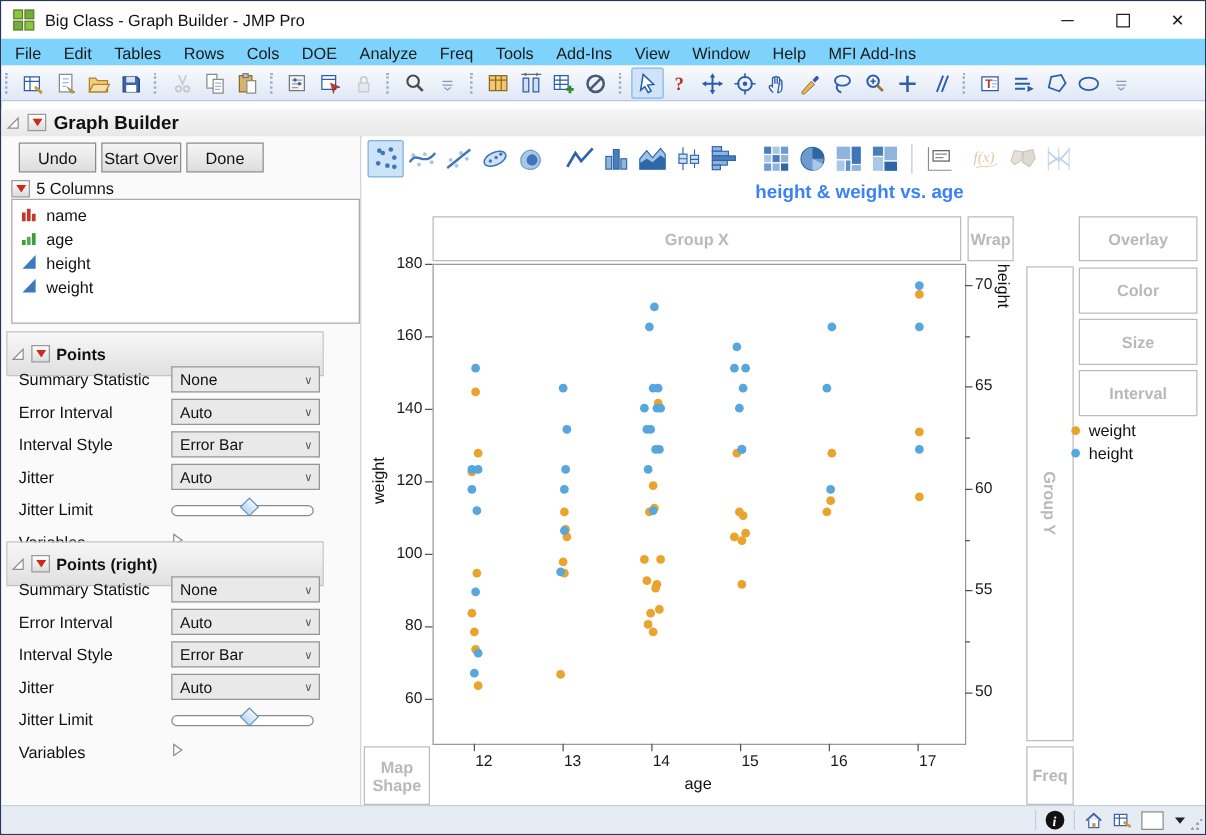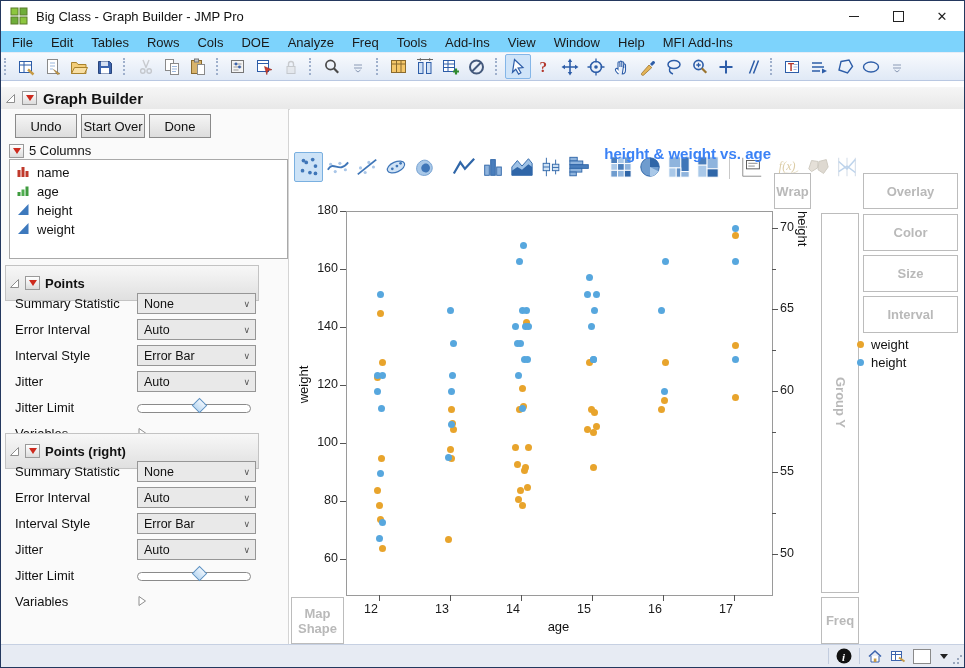--- a/index.html
+++ b/index.html
@@ -52,39 +52,39 @@
   .select{position:absolute;left:136px;top:0;width:119px;height:21px;background:#e9e9e9;
     border:1px solid #969696;box-sizing:border-box;font-size:12.5px;color:#111;display:flex;
     align-items:center;padding-left:6px;}
   .select .chev{margin-left:auto;padding-right:5px;color:#555;font-size:9px;}
   .slider-track{position:absolute;left:136px;top:7px;width:114px;height:9px;background:#fff;
     border:1px solid #8a8a8a;border-radius:5px;box-sizing:border-box;}
   .slider-thumb{position:absolute;top:3px;width:11px;height:11px;transform:rotate(45deg);
     background:linear-gradient(#eef5fc,#bcd9f2);border:1px solid #5f93c4;box-sizing:border-box;}
   
   #graph-region{position:absolute;top:108px;left:289px;right:0;bottom:22px;background:#fff;}
-  #palette{position:absolute;left:4px;top:3px;height:30px;display:flex;align-items:center;margin-top:40px;}
+  #palette{position:absolute;left:4px;top:3px;height:30px;display:flex;align-items:center;}
   .pal-icon{width:27px;height:28px;display:flex;align-items:center;justify-content:center;
     border:1px solid transparent;border-radius:2px;}
   .pal-icon.selected{background:#cde3f7;border:1px solid #7ab0e0;}
   .pal-icon.disabled{opacity:.5;}
   .pal-div{width:1px;height:24px;background:#c9c9c9;margin:0 7px;}
   #graph-title{position:absolute;left:56px;top:36px;width:425px;text-align:right;
     font-size:15px;font-weight:bold;color:#3b82f6;}
   .zone{position:absolute;border:1px solid #bcbcbc;background:#fff;color:#b9b9b9;font-weight:bold;
     font-size:13px;display:flex;align-items:center;justify-content:center;text-align:center;
     box-sizing:border-box;line-height:15px;}
   .zone.vertical{writing-mode:vertical-rl;}
   #plot-area{position:absolute;left:56px;top:102px;width:425px;height:383px;
     border:1px solid #9a9a9a;box-sizing:content-box;background:#fff;}
   .dot{position:absolute;width:7px;height:7px;border-radius:50%;}
   .ytick-label{position:absolute;width:30px;text-align:right;font-size:12.5px;color:#1a1a1a;}
   .ytick-mark{position:absolute;height:1px;background:#555;}
   .xtick-mark{position:absolute;width:1px;height:6px;background:#555;top:486px;}
-  .xtick-label{position:absolute;top:493px;width:30px;text-align:left;font-size:12.5px;color:#1a1a1a;}
+  .xtick-label{position:absolute;top:493px;width:30px;text-align:right;font-size:12.5px;color:#1a1a1a;}
   #x-axis-label{position:absolute;left:56px;top:510px;width:425px;text-align:center;font-size:13px;color:#111;}
   #left-axis-label{position:absolute;left:-37px;top:268px;width:100px;text-align:center;
     font-size:13px;color:#111;transform:rotate(-90deg);}
   #right-axis-label{position:absolute;left:505px;top:102px;height:383px;display:flex;align-items:center;
     font-size:13px;color:#111;writing-mode:vertical-rl;}
   #legend{position:absolute;left:567px;top:226px;}
   .legend-row{display:flex;align-items:center;gap:7px;height:18px;font-size:13px;color:#111;}
   .legend-dot{width:7px;height:7px;border-radius:50%;}
   
   #statusbar{position:absolute;left:0;right:0;bottom:0;height:22px;background:#e7ebf3;
@@ -660,20 +660,23 @@
         </span>
         <span class="pal-icon disabled">
           <svg width="24" height="24" viewBox="0 0 26 26" xmlns="http://www.w3.org/2000/svg">
             <path d="M4 3v20M13 3v20M22 3v20" stroke="#9ab0cc"></path>
             <path d="M4 7l9 8 9-10M4 18l9-6 9 7" stroke="#7ea9d8" fill="none" stroke-width="1.6"></path>
           </svg>
         </span>
       </div>
     <div id="graph-title">height &amp; weight vs. age</div>
 
+    <div class="zone" style="left:56px;top:64px;width:423px;height:36px">
+        <span>Group X</span>
+      </div>
     <div class="zone" style="left:484px;top:64px;width:37px;height:36px">
         <span>Wrap</span>
       </div>
     <div class="zone" style="left:573px;top:64px;width:95px;height:36px">
         <span>Overlay</span>
       </div>
     <div class="zone" style="left:573px;top:105px;width:95px;height:37px">
         <span>Color</span>
       </div>
     <div class="zone" style="left:573px;top:146px;width:95px;height:37px">

